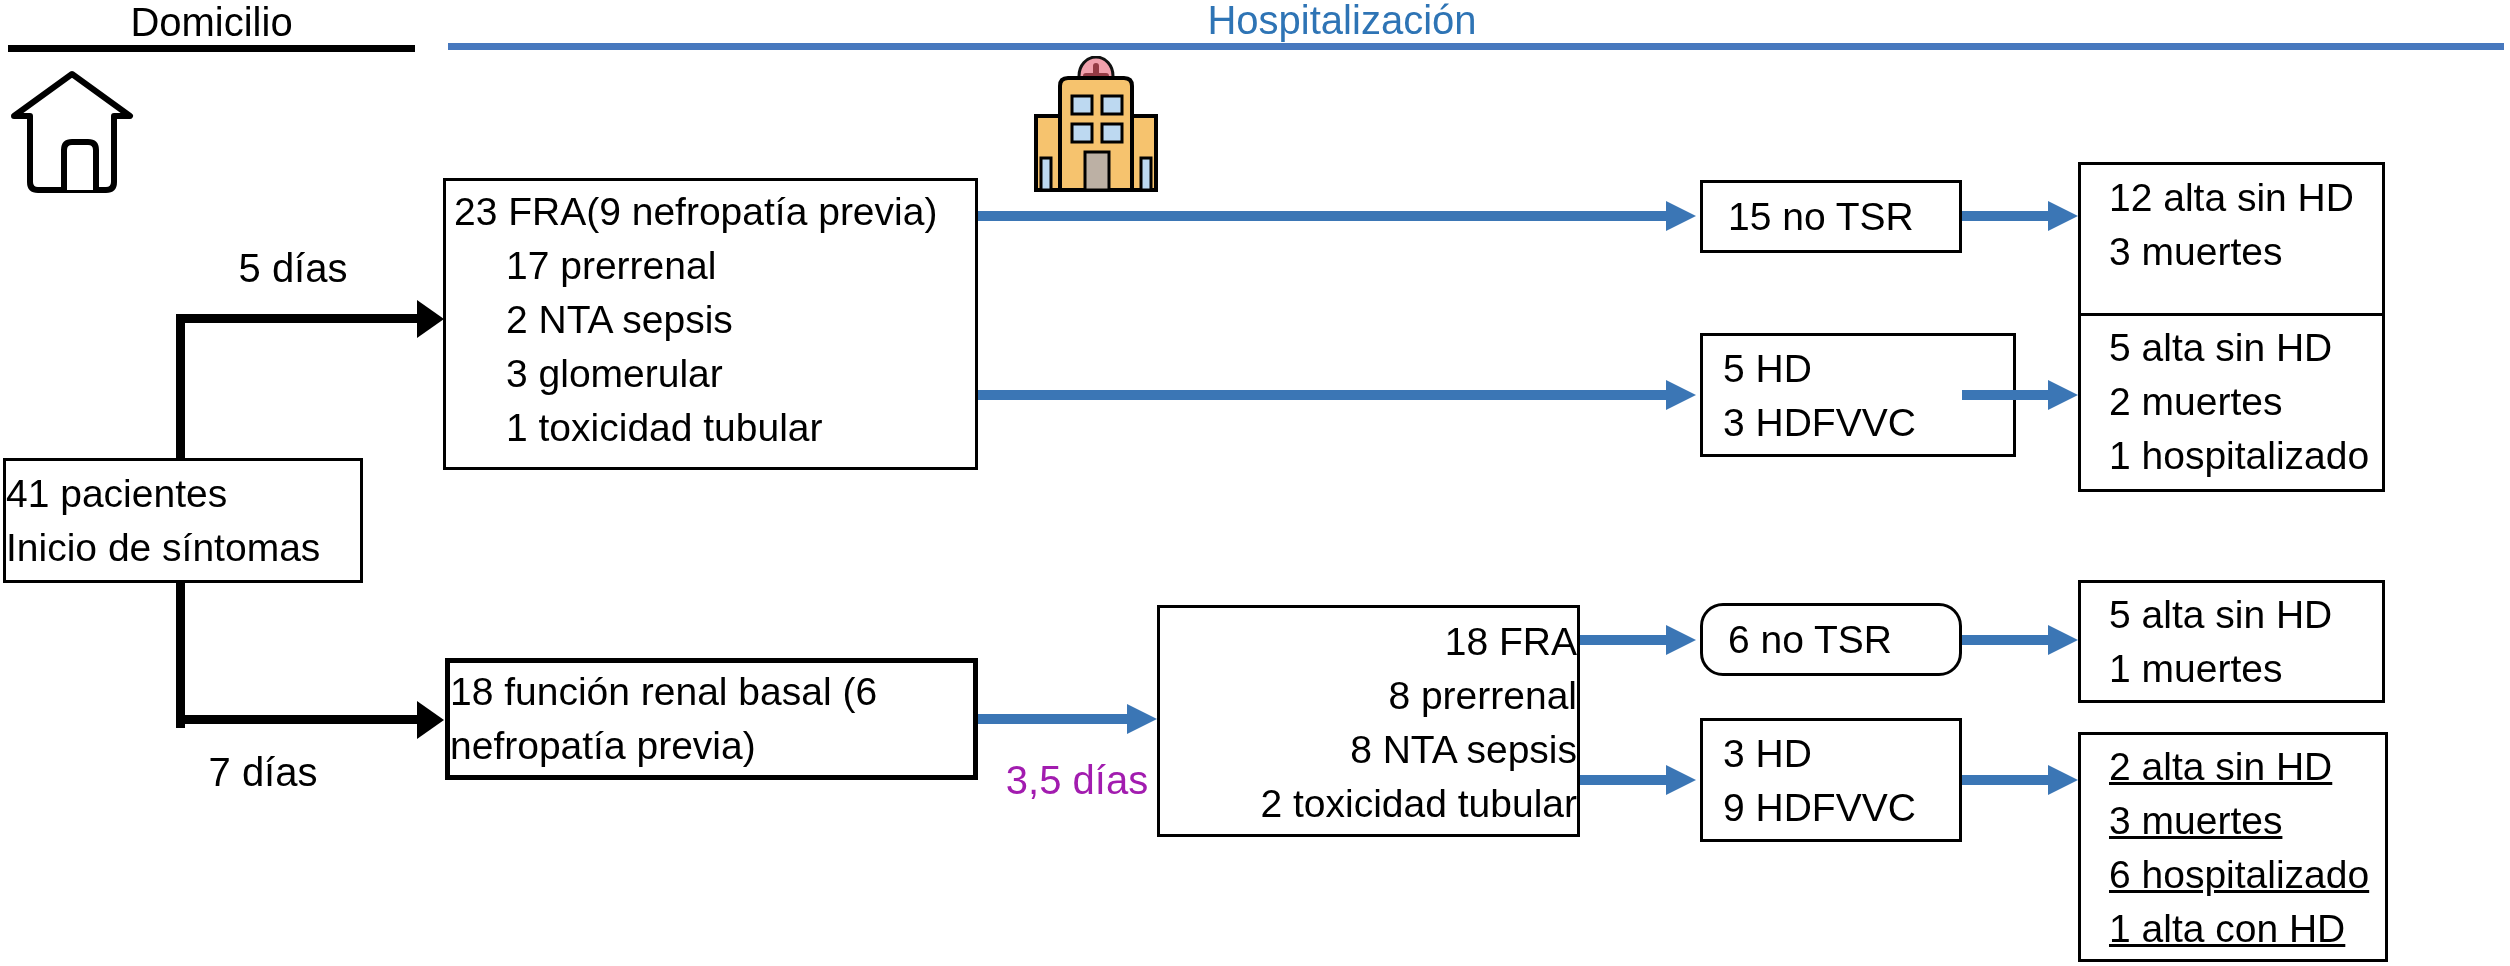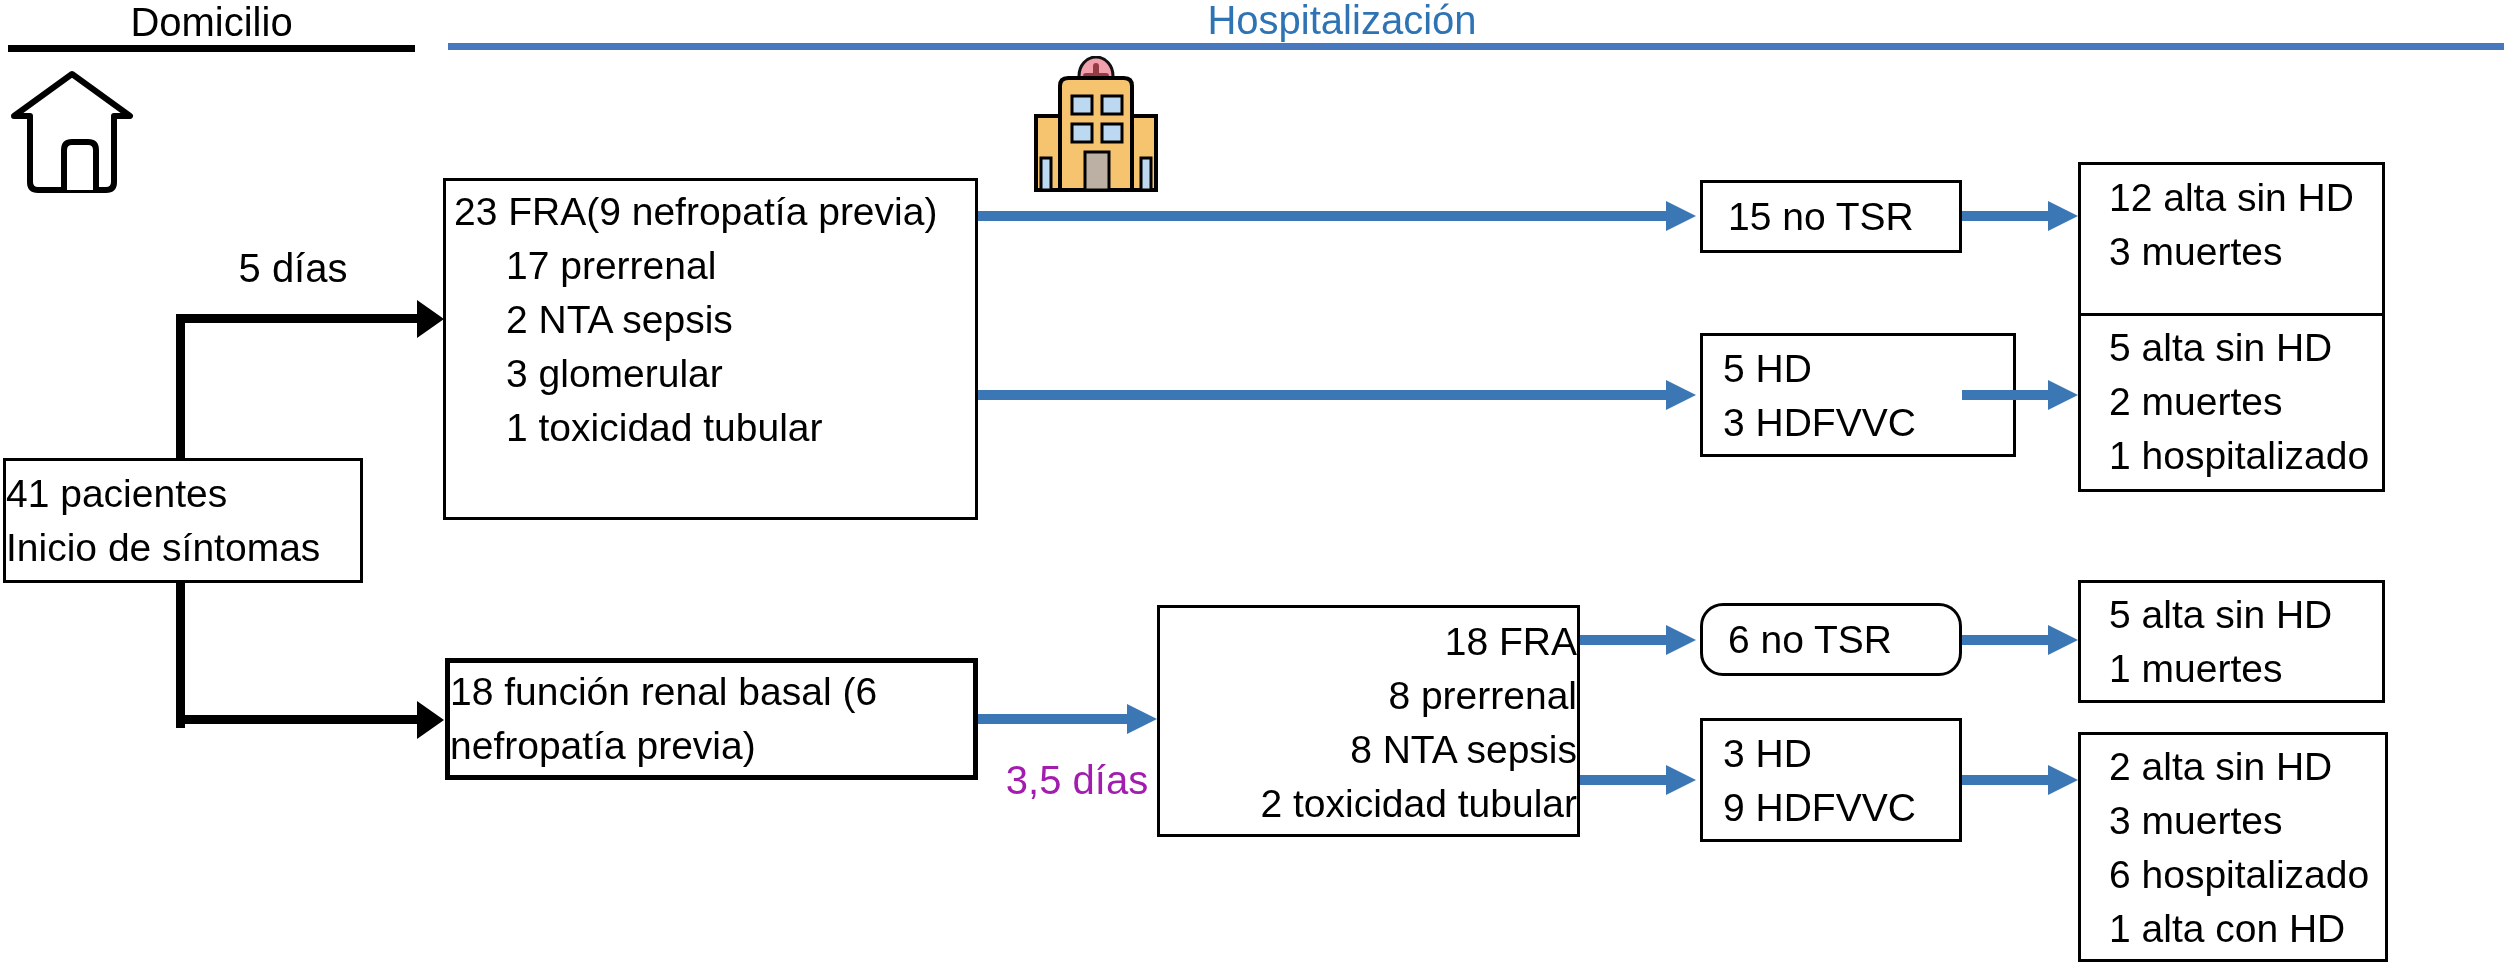--- a/index.html
+++ b/index.html
@@ -61,21 +61,21 @@
     <rect x="55" y="96" width="24" height="38" fill="#BCB0A4" stroke="#000000" stroke-width="3"></rect>
     <rect x="11" y="102" width="10" height="32" fill="#BDD9F1" stroke="#000000" stroke-width="3"></rect>
     <rect x="111" y="102" width="10" height="32" fill="#BDD9F1" stroke="#000000" stroke-width="3"></rect>
   </svg>
 
   <div class="box center" style="left:3px;top:458px;width:360px;height:125px;padding-top:6px;">
     <div class="ln">41 pacientes</div>
     <div class="ln">Inicio de síntomas</div>
   </div>
 
-  <div class="box" style="left:443px;top:178px;width:535px;height:342px;padding:4px 0 0 8px;">
+  <div class="box" style="left:443px;top:178px;width:535px;height:292px;padding:4px 0 0 8px;">
     <div class="ln">23 FRA(9 nefropatía previa)</div>
     <div class="ln ind52">17 prerrenal</div>
     <div class="ln ind52">2 NTA sepsis</div>
     <div class="ln ind52">3 glomerular</div>
     <div class="ln ind52">1 toxicidad tubular</div>
   </div>
 
   <div class="box thick center" style="left:445px;top:658px;width:533px;height:122px;padding-top:2px;">
     <div class="ln">18 función renal basal (6</div>
     <div class="ln">nefropatía previa)</div>
@@ -115,21 +115,21 @@
     <div class="ln">5 alta sin HD</div>
     <div class="ln">2 muertes</div>
     <div class="ln">1 hospitalizado</div>
   </div>
 
   <div class="box" style="left:2078px;top:580px;width:307px;height:123px;padding:5px 0 0 28px;">
     <div class="ln">5 alta sin HD</div>
     <div class="ln">1 muertes</div>
   </div>
 
-  <div class="box" style="left:2078px;top:732px;width:310px;height:230px;padding:5px 0 0 28px;">
+  <div class="box" style="left:2078px;top:732px;width:310px;height:230px;padding:5px 0 0 28px;text-decoration:underline;">
     <div class="ln">2 alta sin HD</div>
     <div class="ln">3 muertes</div>
     <div class="ln">6 hospitalizado</div>
     <div class="ln">1 alta con HD</div>
   </div>
 
   <div class="kshaft" style="left:176px;top:314px;width:9px;height:144px;"></div>
   <div class="kshaft" style="left:176px;top:314px;width:242px;height:9px;"></div>
   <div class="khead" style="left:417px;top:300px;"></div>
 
@@ -158,15 +158,16 @@
   <div class="bshaft" style="left:1962px;top:390px;width:87px;height:10px;"></div>
   <div class="bhead" style="left:2048px;top:380px;"></div>
 
   <div class="bshaft" style="left:1962px;top:635px;width:87px;height:10px;"></div>
   <div class="bhead" style="left:2048px;top:625px;"></div>
 
   <div class="bshaft" style="left:1962px;top:775px;width:87px;height:10px;"></div>
   <div class="bhead" style="left:2048px;top:765px;"></div>
 
   <div class="lbl" style="left:163px;top:246px;width:260px;text-align:center;">5 días</div>
+  <div class="lbl" style="left:133px;top:750px;width:260px;">7 días</div>
   <div class="lbl blue" style="left:947px;top:758px;width:260px;">3,5 días</div>
 
 </div>
 
 </body></html>

